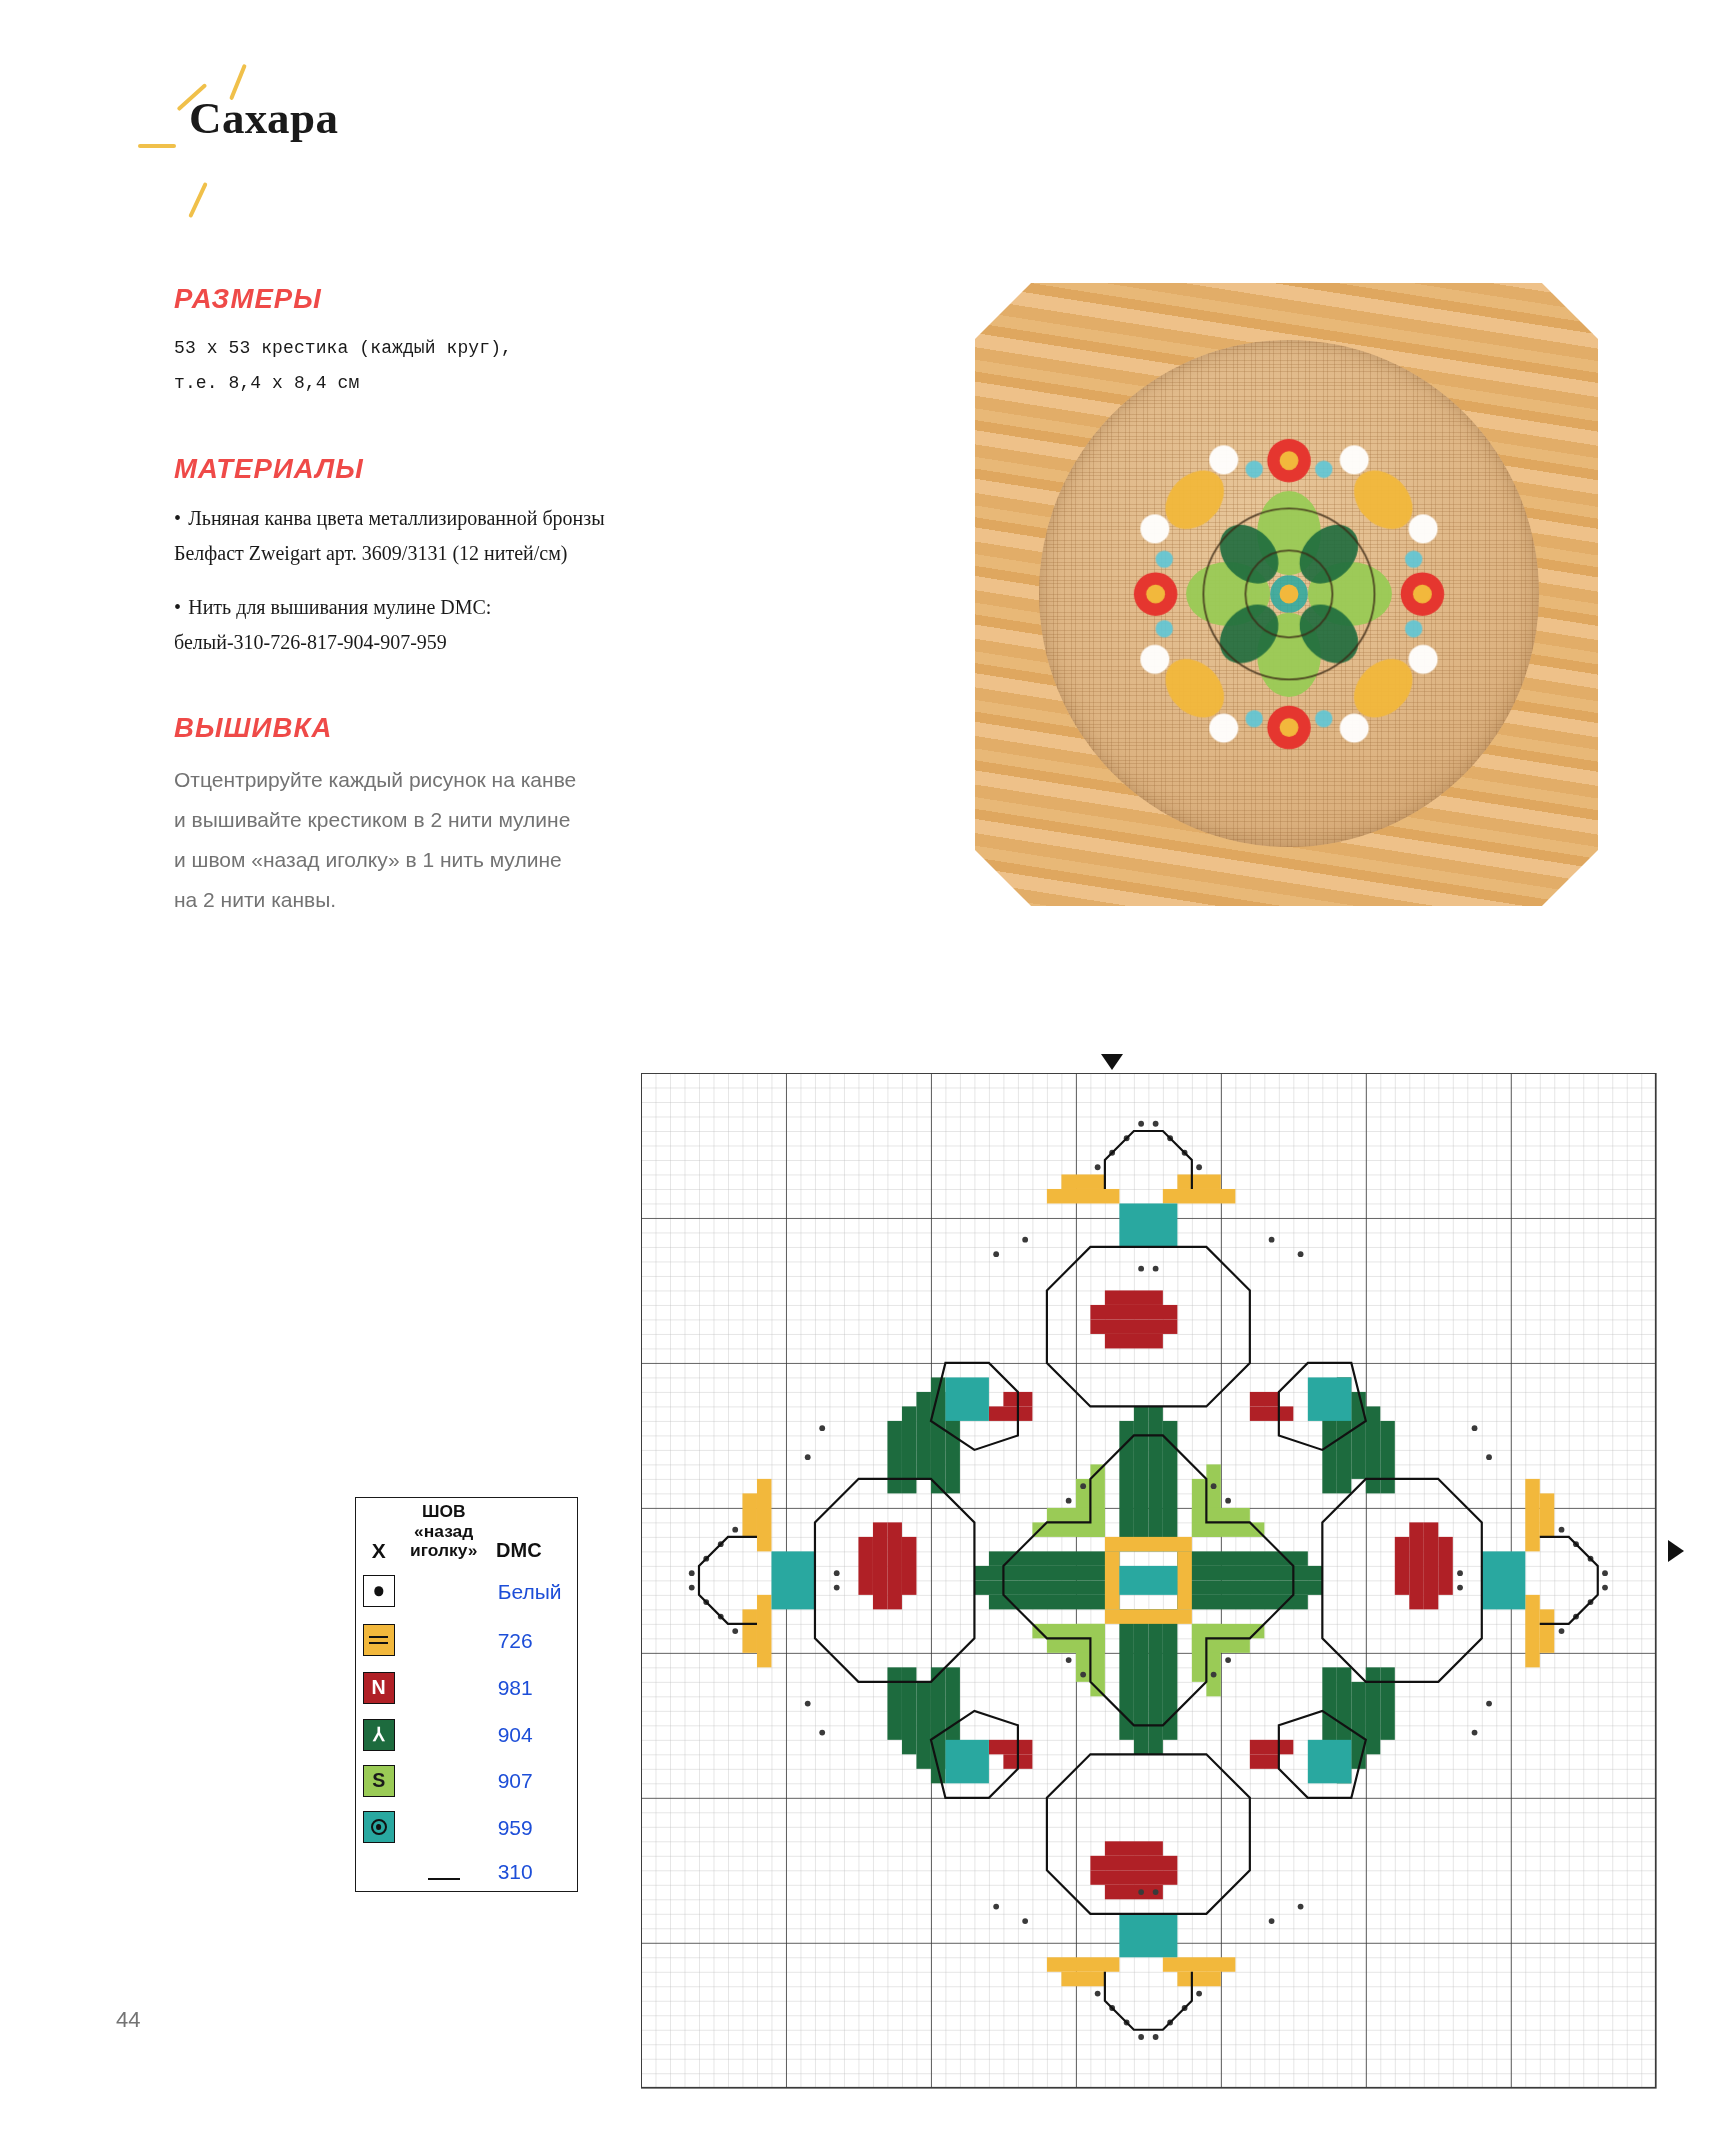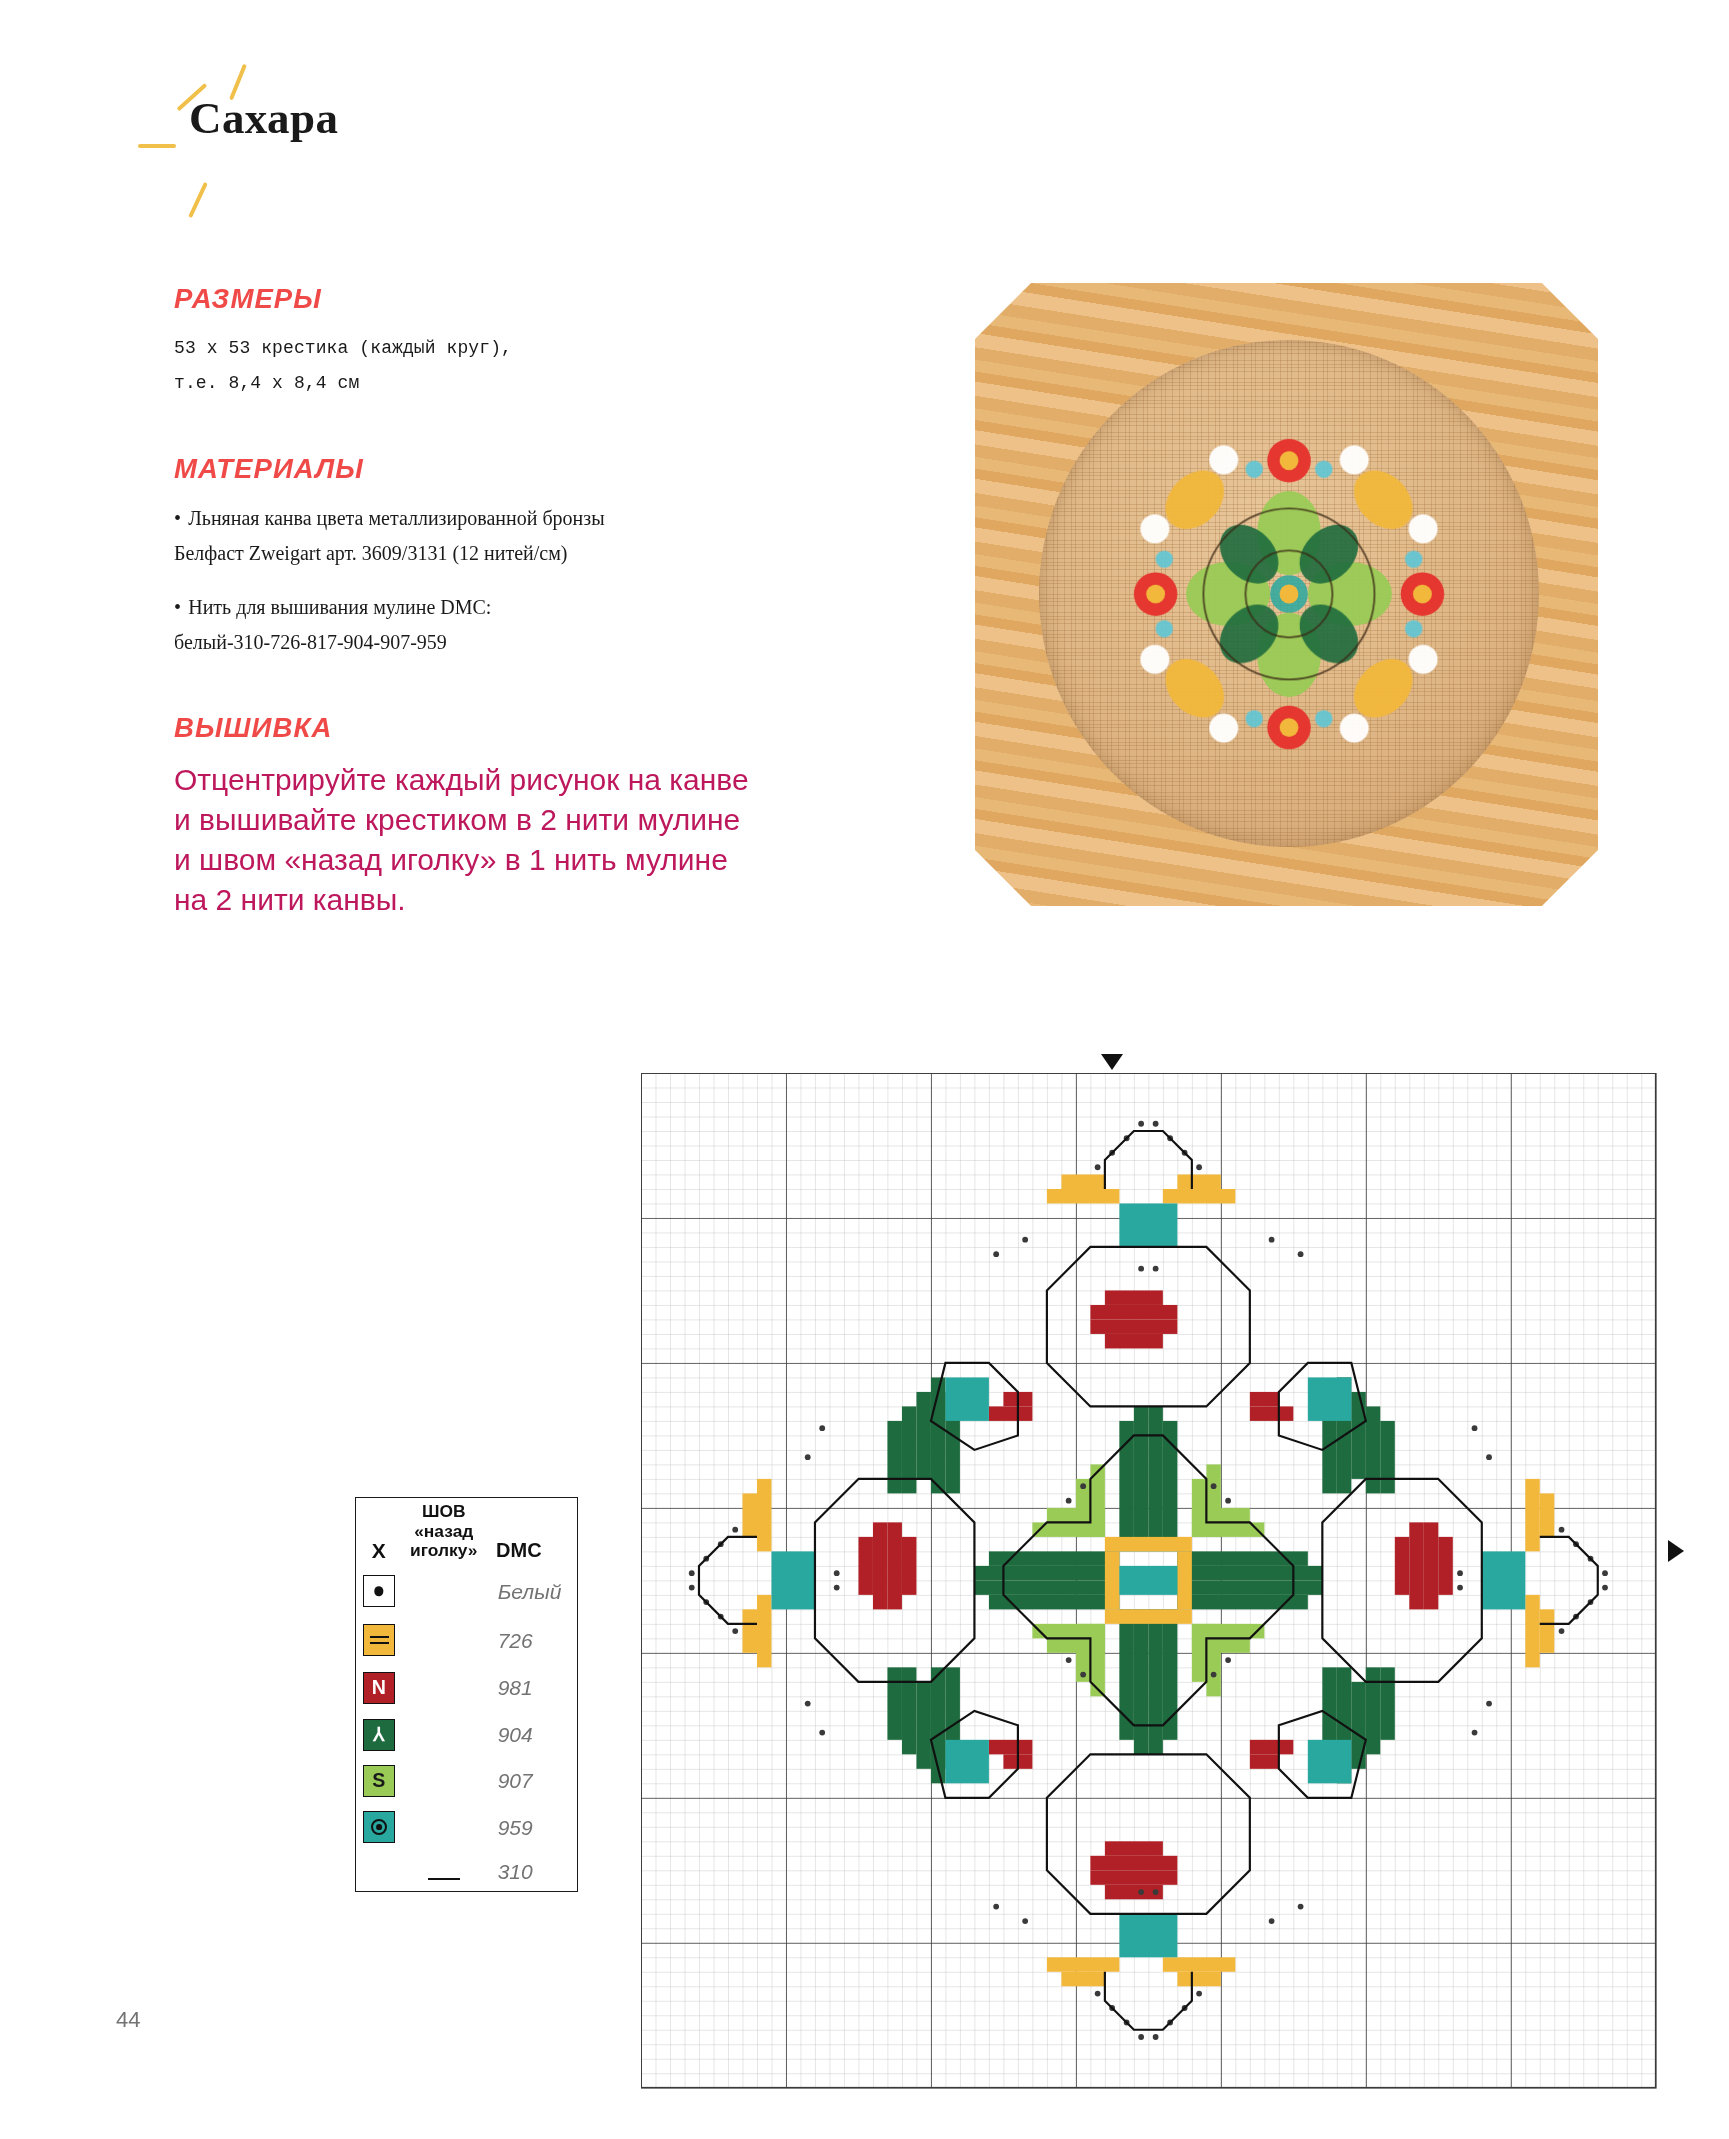--- a/index.html
+++ b/index.html
@@ -69,23 +69,23 @@
   .bullet-line {
     font-family: Liberation Serif, serif;
     font-size: 20px;
     line-height: 35px;
     color: #1a1a1a;
     margin-bottom: 19px;
   }
   .bullet-line .dot { margin-right: 7.2px; }
   .sans-body {
     font-family: "Liberation Sans", sans-serif;
-    font-size: 30px;
+    font-size: 21px;
     line-height: 40px;
-    color: #be185d;
+    color: #737373;
   }
 
   
   .photo {
     position: absolute;
     left: 975px;
     top: 283px;
     width: 623px;
     height: 623px;
     background:
@@ -143,24 +143,23 @@
   .legend th.x-col { font-size: 21px; width: 45px; }
   .legend th.bs-col { width: 87px; }
   .legend th.dmc-col { font-size: 20px; width: 87px; text-align: left; padding-left: 10px;}
   .legend td {
     padding: 7.2px 2.9px;
     text-align: center;
     vertical-align: middle;
   }
   .legend td.dmc {
     font-size: 21px;
-    color: #737373;
+    color: #1d4ed8;
     text-align: left;
     padding-left: 11.6px;
-    font-style: italic;
   }
   .sym {
     width: 32px;
     height: 32px;
     border: 1.4px solid #111;
     display: inline-block;
     position: relative;
     box-sizing: border-box;
     background: #fff;
   }

